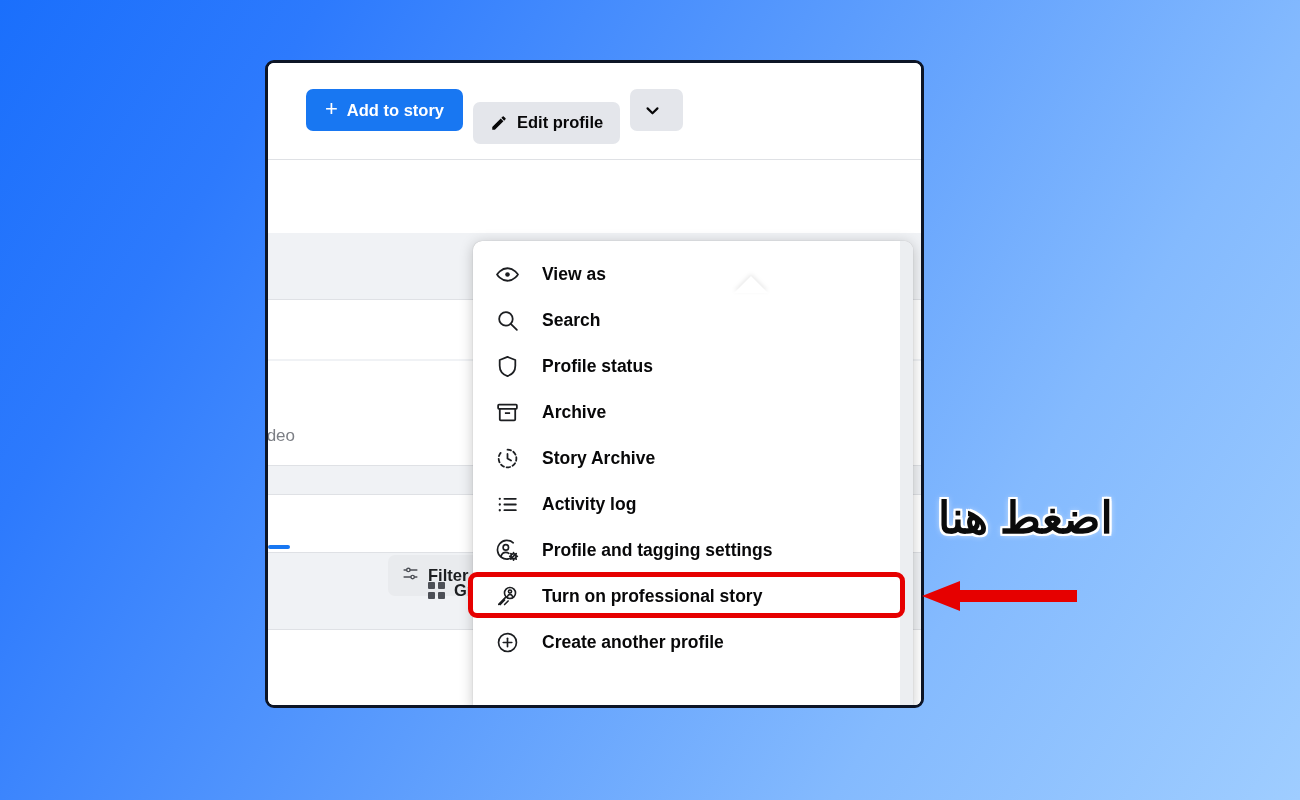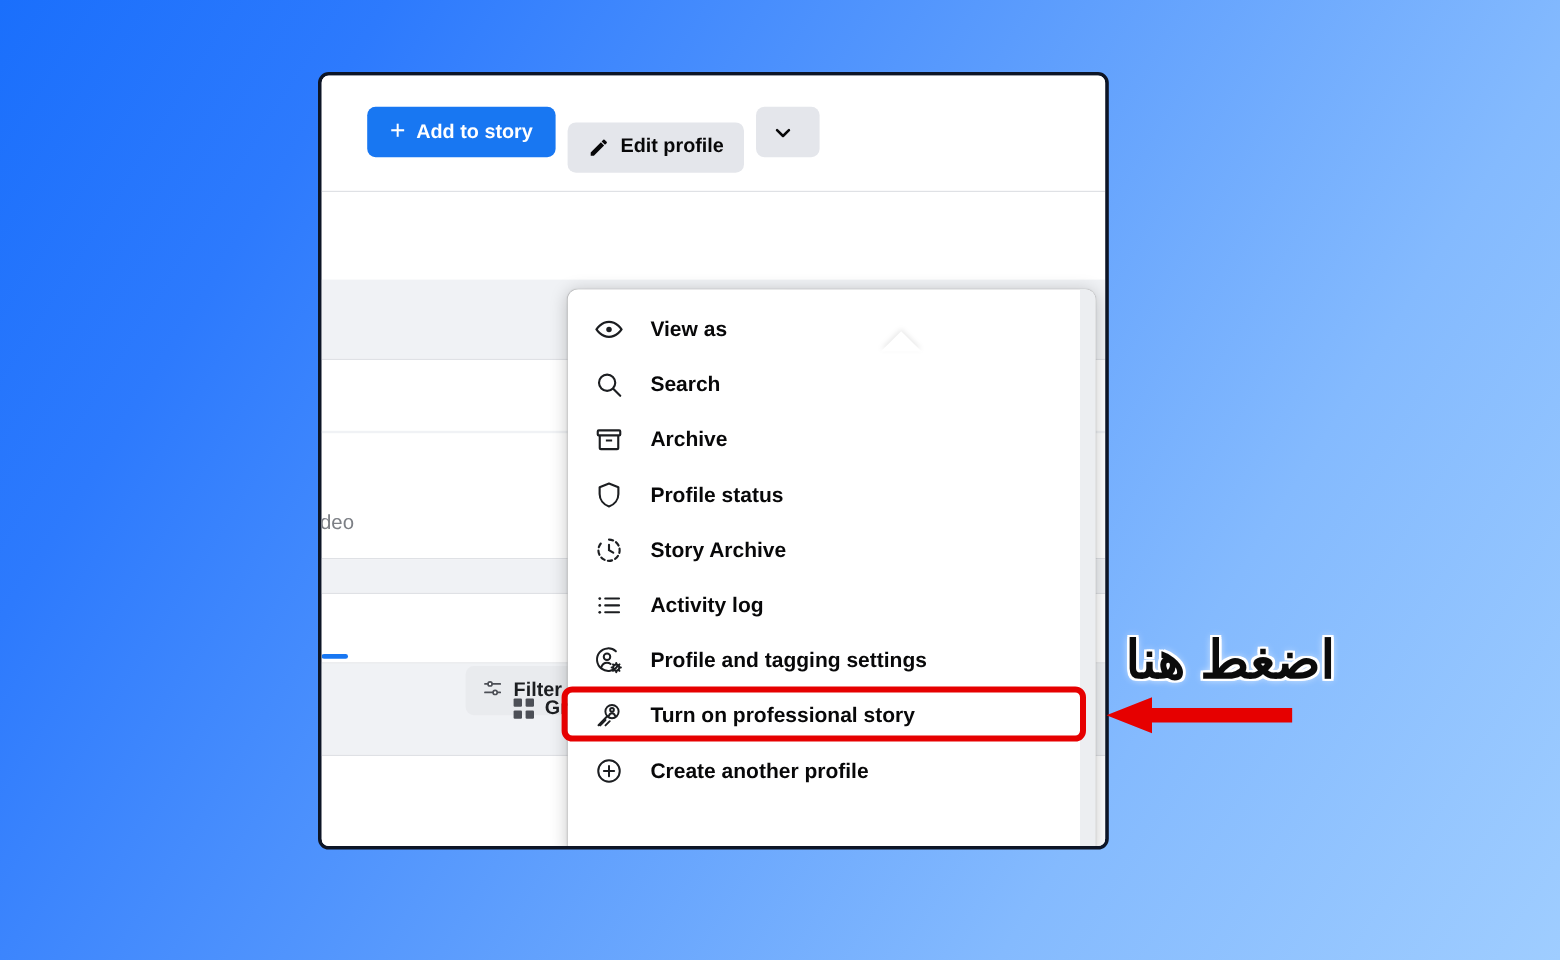--- a/index.html
+++ b/index.html
@@ -204,21 +204,20 @@
     color:#0b0b0b;
     direction:rtl;
     white-space:nowrap;
     text-shadow:
       -2px -2px 0 #ffffff,  2px -2px 0 #ffffff,
       -2px  2px 0 #ffffff,  2px  2px 0 #ffffff,
        0px -2px 0 #ffffff,  0px  2px 0 #ffffff,
       -2px  0px 0 #ffffff,  2px  0px 0 #ffffff,
        0 0 7px #ffffff;
     z-index:20;
-    margin-top:32px;
   }
 </style>
 </head>
 <body>
 
 <div id="window">
   <div id="window-inner">
 
     <div class="action-bar">
       <div class="btn btn-primary">
@@ -310,35 +309,35 @@
               <circle cx="10.5" cy="10.5" r="6.5"></circle>
               <line x1="15.4" y1="15.4" x2="21" y2="21"></line>
             </svg>
           </span>
           <span class="mi-label">Search</span>
         </div>
 
         <div class="menu-item">
           <span class="mi-ico">
             <svg viewBox="0 0 24 24" fill="none" stroke="#1c1e21" stroke-width="1.7" stroke-linejoin="round">
+              <path d="M12 2.8 4.5 5.8v5.4c0 4.6 3.1 8.5 7.5 10 4.4-1.5 7.5-5.4 7.5-10V5.8L12 2.8z"></path>
+            </svg>
+          </span>
+          <span class="mi-label">Profile status</span>
+        </div>
+
+        <div class="menu-item">
+          <span class="mi-ico">
+            <svg viewBox="0 0 24 24" fill="none" stroke="#1c1e21" stroke-width="1.7" stroke-linejoin="round">
               <rect x="3" y="4.5" width="18" height="4" rx="0.8"></rect>
               <path d="M4.6 8.5v10.2c0 .5.4.8.9.8h13c.5 0 .9-.3.9-.8V8.5"></path>
               <line x1="9.5" y1="12.6" x2="14.5" y2="12.6"></line>
             </svg>
           </span>
           <span class="mi-label">Archive</span>
-        </div>
-
-        <div class="menu-item">
-          <span class="mi-ico">
-            <svg viewBox="0 0 24 24" fill="none" stroke="#1c1e21" stroke-width="1.7" stroke-linejoin="round">
-              <path d="M12 2.8 4.5 5.8v5.4c0 4.6 3.1 8.5 7.5 10 4.4-1.5 7.5-5.4 7.5-10V5.8L12 2.8z"></path>
-            </svg>
-          </span>
-          <span class="mi-label">Profile status</span>
         </div>
 
         <div class="menu-item">
           <span class="mi-ico">
             <svg viewBox="0 0 24 24" fill="none" stroke="#1c1e21" stroke-width="1.7" stroke-linecap="round">
               <path d="M12 3.5a8.5 8.5 0 1 1-6 2.5" stroke-dasharray="3.4 2.6"></path>
               <polyline points="12,7.6 12,12 15.4,14"></polyline>
             </svg>
           </span>
           <span class="mi-label">Story Archive</span>

